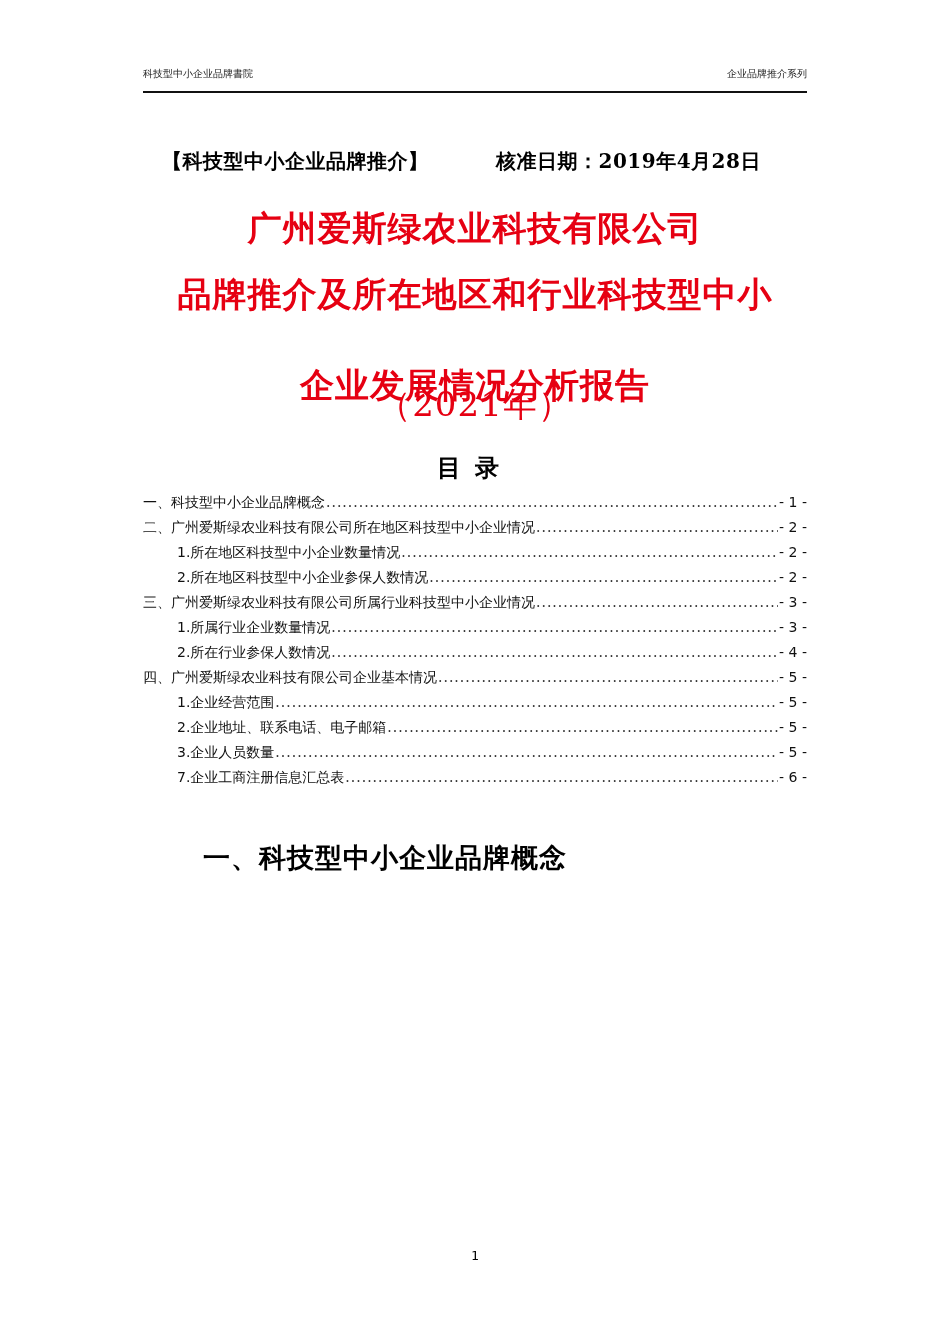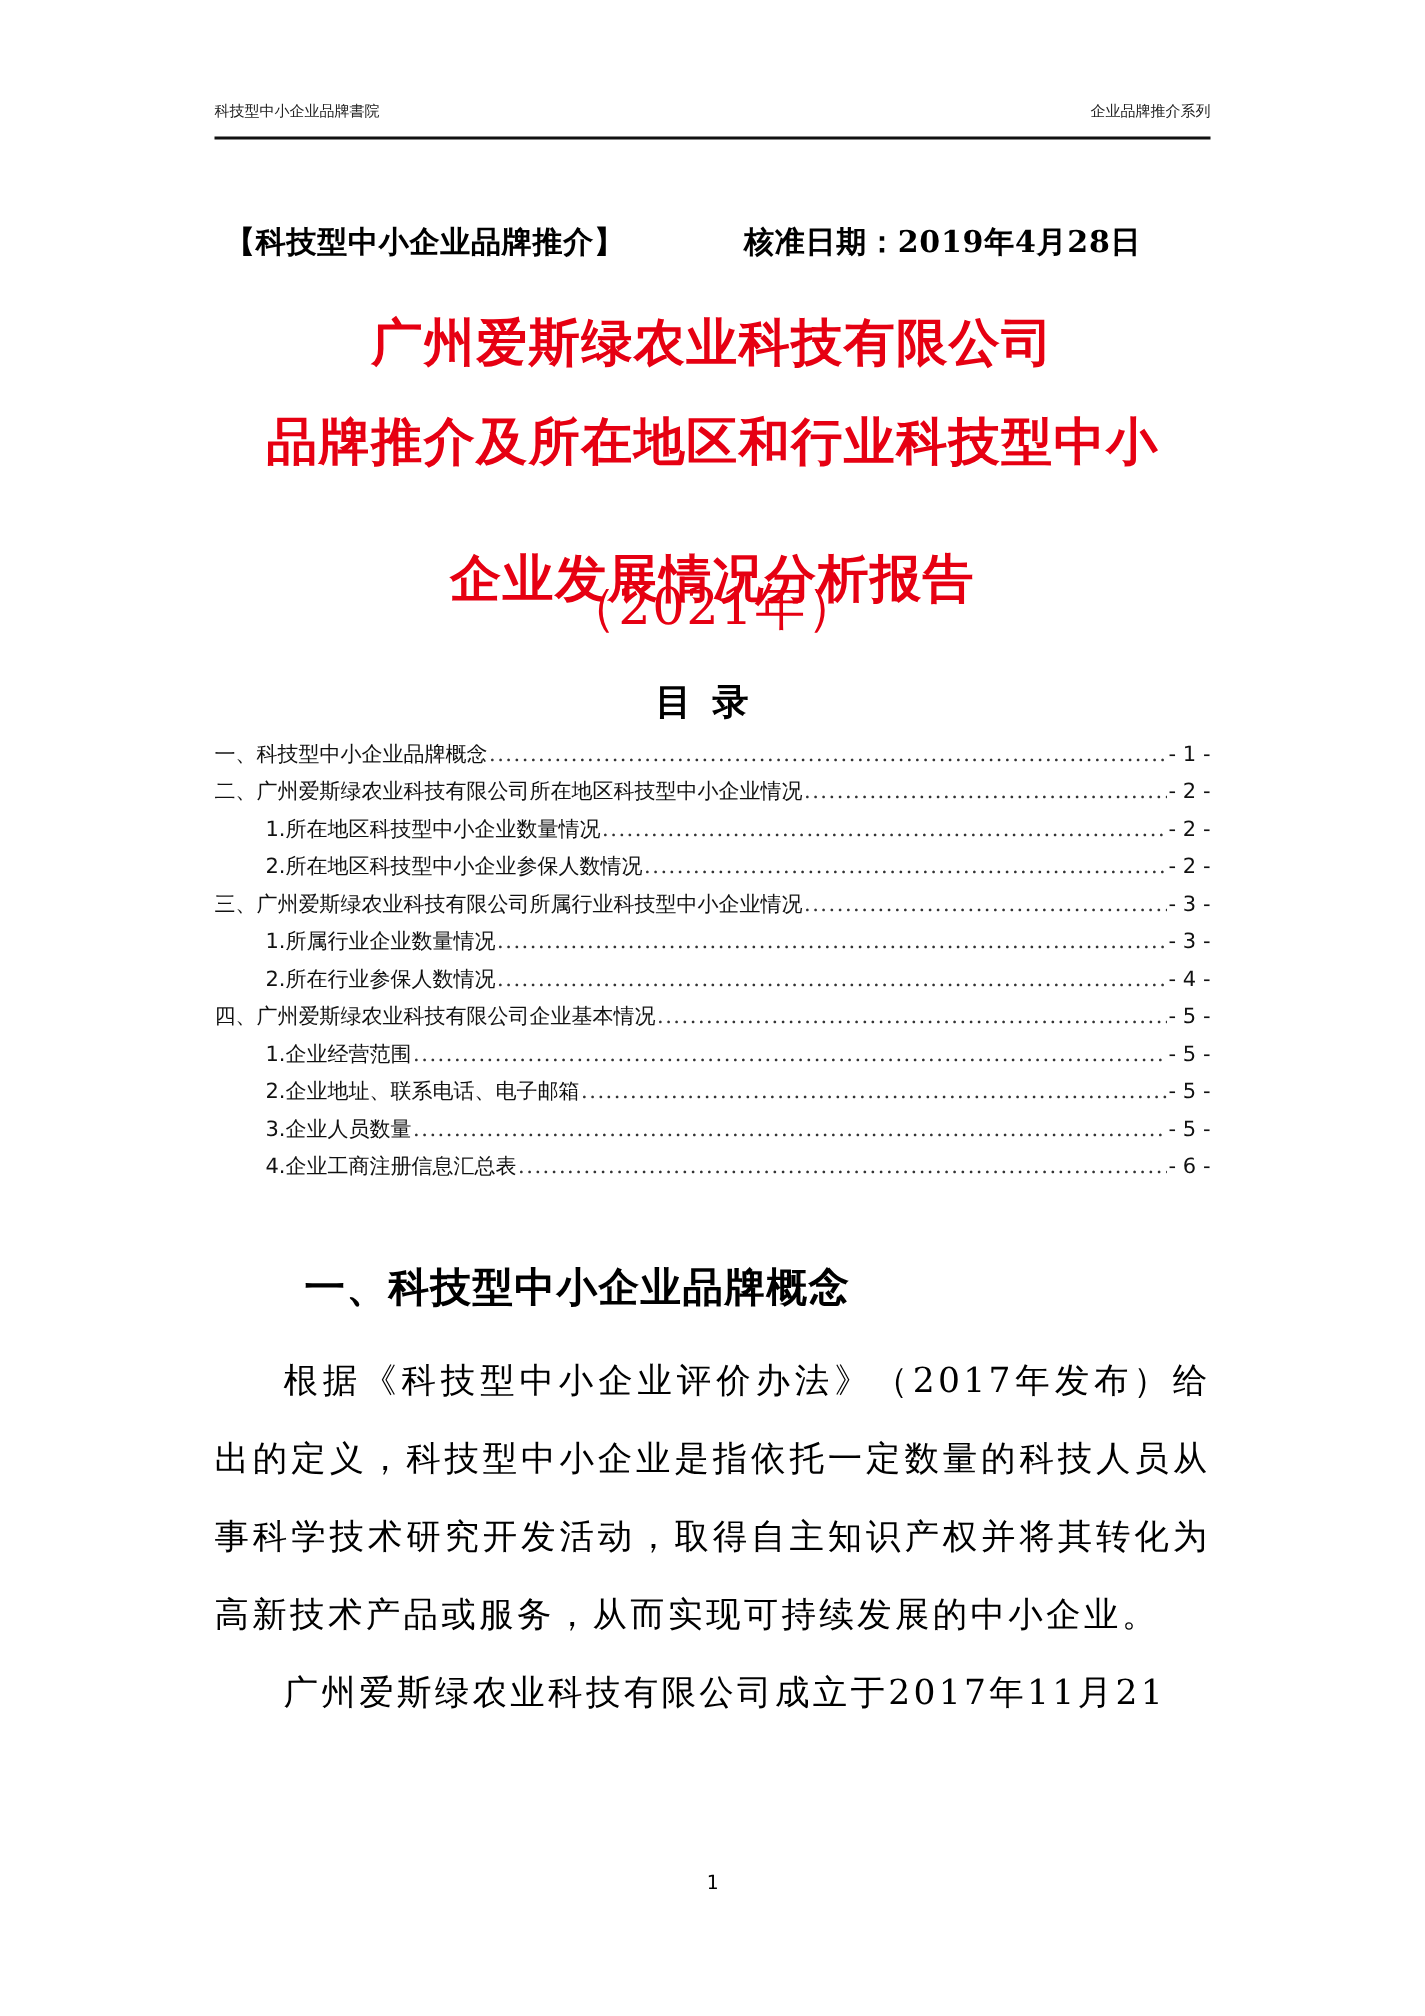--- a/index.html
+++ b/index.html
@@ -9,21 +9,21 @@
 
   .header { position: absolute; left: 143px; top: 67px; width: 664px; height: 22px;
             font-family: "DejaVu Sans", "Liberation Sans", sans-serif; font-size: 10px; color: #222; }
   .header .left { position: absolute; left: 0; top: 0; }
   .header .right { position: absolute; right: 0; top: 0; }
   .header-rule { position: absolute; left: 143px; top: 91px; width: 664px; height: 0;
                  border-top: 2.5px solid #111; }
 
   .meta-line { position: absolute; left: 150px; top: 148px; width: 660px; font-size: 20px;
                font-weight: bold; letter-spacing: 0.5px; white-space: nowrap; }
-  .meta-line .tag { position: absolute; left: 0; top: 0; }
+  .meta-line .tag { position: absolute; left: 12px; top: 0; }
   .meta-line .date { position: absolute; left: 346px; top: 0; }
 
   .title { position: absolute; left: 0; width: 950px; text-align: center; color: #e60012;
            font-family: "DejaVu Sans", "Liberation Sans", sans-serif; font-weight: bold;
            font-size: 34px; letter-spacing: 1px; white-space: nowrap; }
   .title.t1 { top: 206px; }
   .title.t2 { top: 272px; }
   .title.t3 { top: 320px; margin-top: 43px; }
   .title.t4 { top: 382px; font-family: "DejaVu Serif", "Liberation Serif", serif; font-weight: normal; }
 
@@ -124,28 +124,24 @@
       <span class="label">2.企业地址、联系电话、电子邮箱</span>
       <span class="dots"></span>
       <span class="page-num">- 5 -</span>
     </div>
     <div class="toc-row sub">
       <span class="label">3.企业人员数量</span>
       <span class="dots"></span>
       <span class="page-num">- 5 -</span>
     </div>
     <div class="toc-row sub">
-      <span class="label">4.企业工商注册信息汇总表</span>
+      <span class="label">7.企业工商注册信息汇总表</span>
       <span class="dots"></span>
       <span class="page-num">- 6 -</span>
     </div>
   </div>
 
   <div class="section-heading">一、科技型中小企业品牌概念</div>
 
-  <div class="body-text">
-    <p>根据《科技型中小企业评价办法》（2017年发布）给出的定义，科技型中小企业是指依托一定数量的科技人员从事科学技术研究开发活动，取得自主知识产权并将其转化为高新技术产品或服务，从而实现可持续发展的中小企业。</p>
-    <p>广州爱斯绿农业科技有限公司成立于2017年11月21</p>
-  </div>
 
   <div class="footer-page">1</div>
 
 </div>
 
 </body></html>

